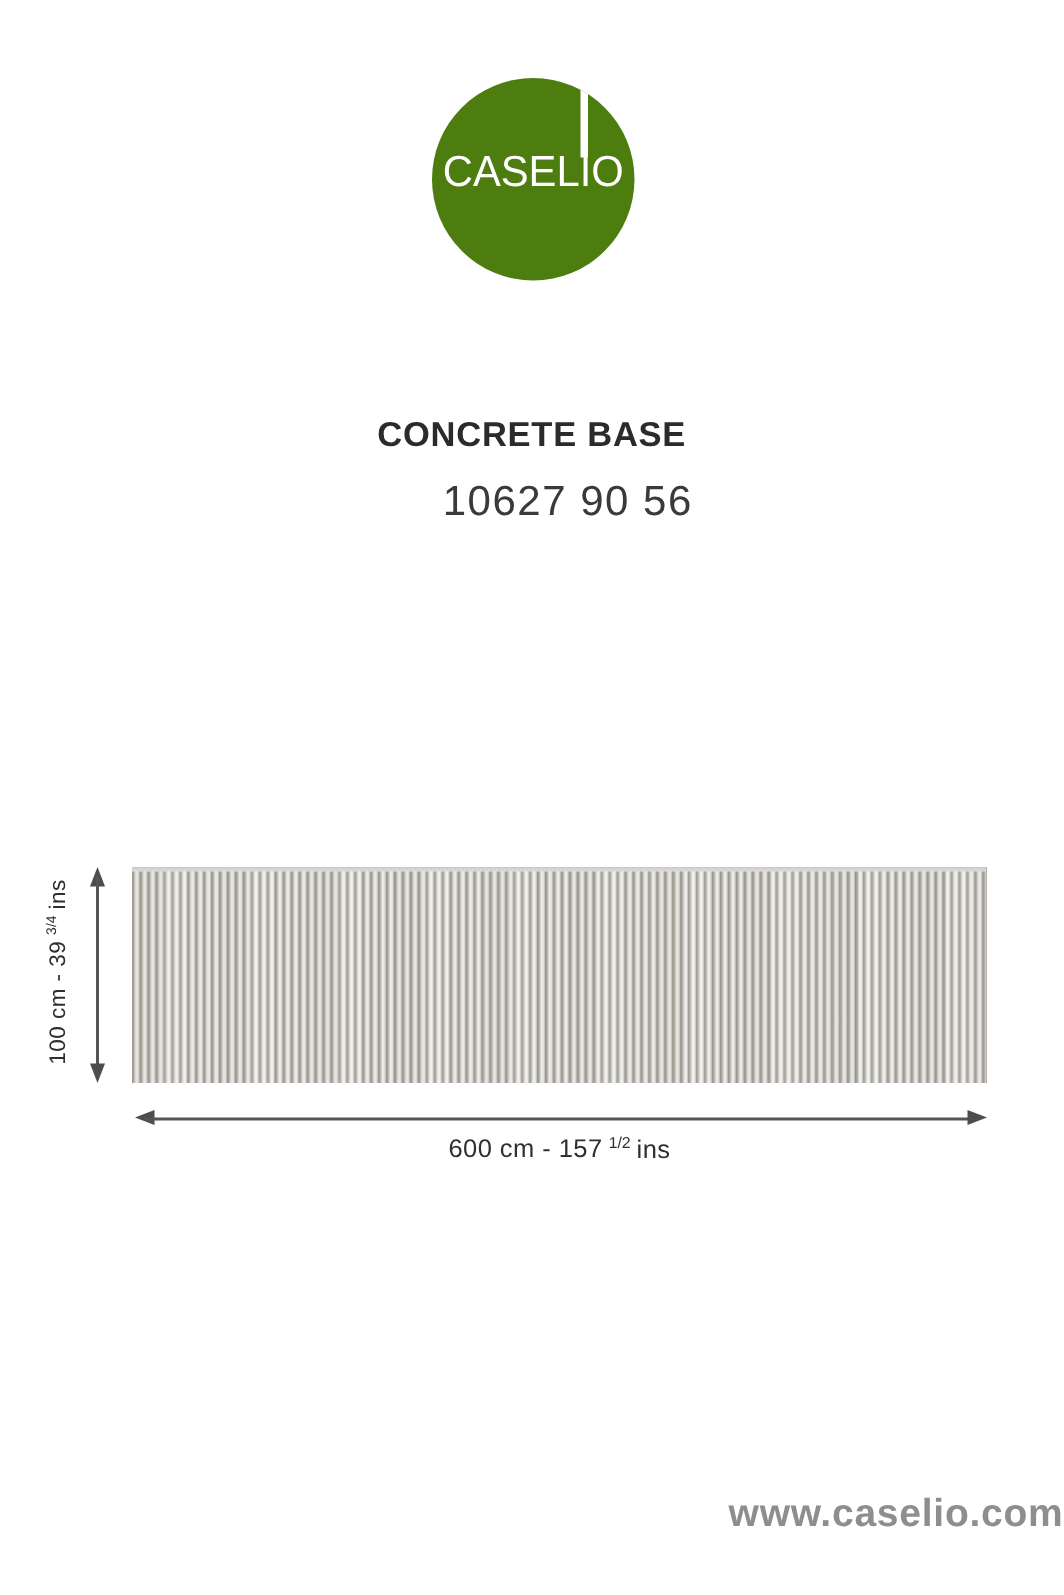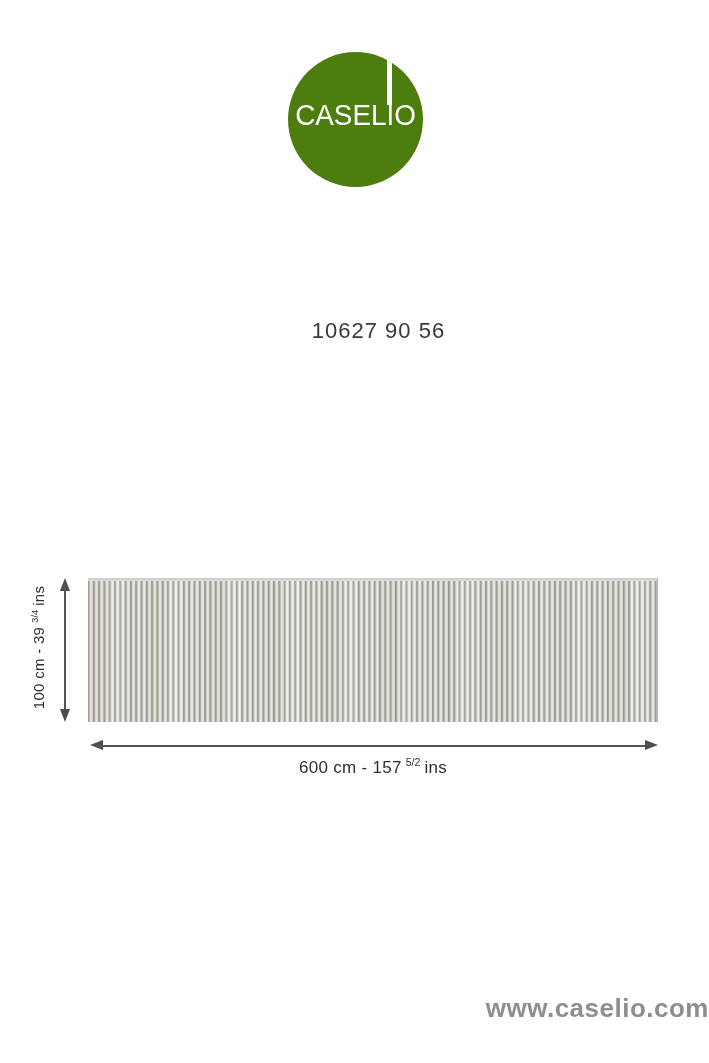--- a/index.html
+++ b/index.html
@@ -59,21 +59,21 @@
     font-weight: 700;
     letter-spacing: 0.5px;
     color: #2b2b2b;
   }
   .product-ref {
     position: absolute;
     left: 0;
     right: 0;
     top: 318px;
     text-align: center;
-    font-size: 22px;
+    font-size: 28px;
     font-weight: 400;
     letter-spacing: 1px;
     color: #3a3a3a;
     padding-left: 48px;
   }
 
   
   .swatch {
     position: absolute;
     left: 88px;
@@ -207,37 +207,38 @@
 </head>
 <body>
 
 <div class="page">
 
   <div class="logo-circle">
     <div class="logo-i-bar"></div>
     <div class="logo-text">CASELIO</div>
   </div>
 
+  <div class="product-name">CONCRETE BASE</div>
   <div class="product-ref">10627 90 56</div>
 
   <div class="swatch"></div>
 
   <div class="arrow-line-v">
     <span class="head head-up"></span>
     <span class="line"></span>
     <span class="head head-down"></span>
   </div>
   <div class="v-dim-label dim">
     <span>100 cm - 39</span><span class="frac">3/4</span><span class="unit">ins</span>
   </div>
 
   <div class="arrow-line-h">
     <span class="head head-left"></span>
     <span class="line"></span>
     <span class="head head-right"></span>
   </div>
   <div class="h-dim-label dim">
-    <span>600 cm - 157</span><span class="frac">5/2</span><span class="unit">ins</span>
+    <span>600 cm - 157</span><span class="frac">1/2</span><span class="unit">ins</span>
   </div>
 
   <div class="website">www.caselio.com</div>
 
 </div>
 
 </body></html>

